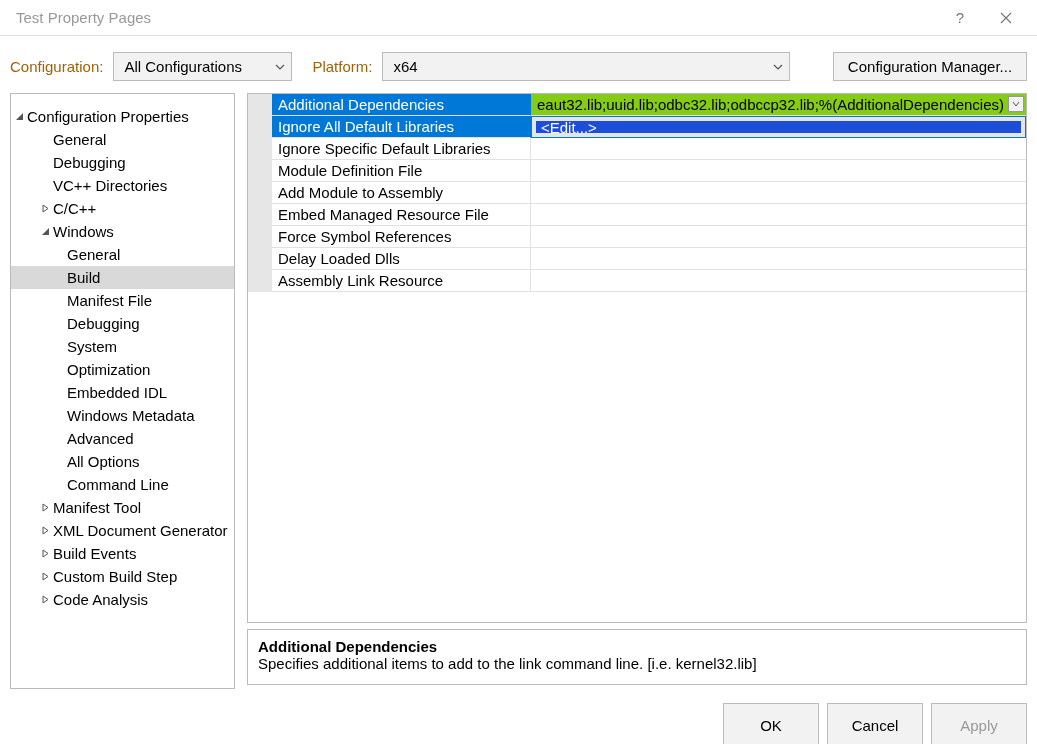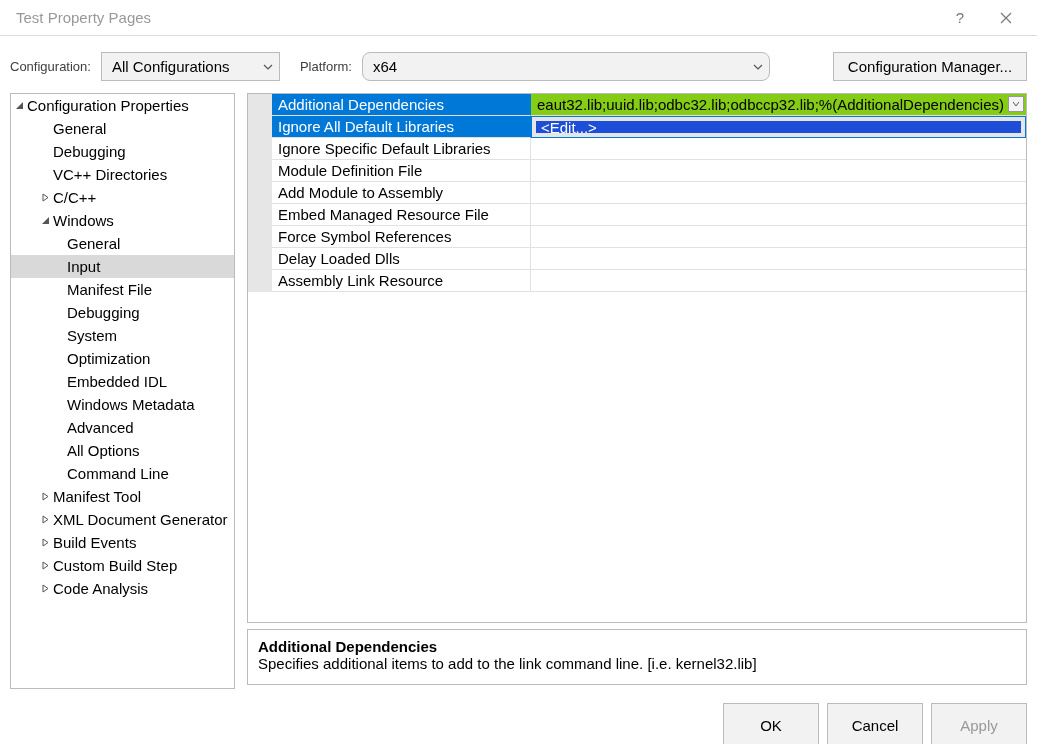--- a/index.html
+++ b/index.html
@@ -5,32 +5,32 @@
   * { box-sizing: border-box; font-family: "Segoe UI", Arial, sans-serif; }
   body { margin: 0; background: #fff; width: 1037px; height: 744px; overflow: hidden; font-size: 14px; color: #000; }
 
   .titlebar { display: flex; align-items: center; height: 36px; border-bottom: 1px solid #ddd; padding: 0 8px 0 16px; }
   .titlebar-title { color: #999; font-size: 15px; flex: 1; }
   .titlebar-btn { width: 46px; height: 34px; display: inline-flex; align-items: center; justify-content: center; color: #777; cursor: pointer; }
   .titlebar-btn .help { font-size: 15px; font-weight: 100; }
   .titlebar-btn svg { width: 12px; height: 12px; }
 
   .toprow { display: flex; align-items: center; gap: 10px; padding: 16px 10px 12px 10px; }
-  .toprow label { font-size: 13px; color: #404040; }
+  .toprow label { font-size: 15px; color: #a16207; }
   .combo { position: relative; border: 1px solid #bbb; background: #f2f2f2; display: flex; align-items: center; height: 29px; }
   .combo .val { flex: 1; padding: 0 10px; font-size: 15px; white-space: nowrap; overflow: hidden; }
   .combo .arrow { width: 22px; display:flex; align-items:center; justify-content:center; }
   .combo .arrow svg { width:10px; height:10px; }
   .cfg-combo { width: 179px; }
-  .plat-combo { width: 408px; border-radius: 8px; }
+  .plat-combo { width: 408px; }
   .config-mgr-btn { margin-left: auto; border: 1px solid #bbb; background: #f2f2f2; height: 29px; width: 194px; display:flex; align-items:center; justify-content:center; font-size: 15px; cursor:pointer; }
   .plat-label { margin-left: 10px; }
 
   .body-area { display: flex; padding: 0 10px; gap: 12px; height: 596px; }
-  .tree { width: 231px; border: 1px solid #bbb; overflow: auto; padding-top: 0; }
+  .tree { width: 231px; border: 1px solid #bbb; overflow: auto; padding-top: 11px; }
   .tree-item { display: flex; align-items: center; height: 23px; font-size: 15px; cursor: pointer; white-space: nowrap; }
   .tree-item.selected { background: #d9d9d9; }
   .tree-root { padding-left: 16px; }
   .tree-lvl1 { padding-left: 42px; }
   .tree-lvl2 { padding-left: 56px; }
   .tree-exp { position: absolute; margin-left: -14px; width: 12px; display:inline-flex; align-items:center; justify-content:center; }
   .tree-exp svg { width: 9px; height: 9px; }
 
   .right { flex: 1; display: flex; flex-direction: column; }
   .grid-box { border: 1px solid #bbb; height: 530px; overflow: hidden; }
@@ -128,21 +128,21 @@
             <svg viewBox="0 0 9 9">
               <path d="M1 8 L8 1 L8 8 Z" fill="#555"></path>
             </svg>
           </span>
           <span>Windows</span>
         </div>
         <div class="tree-item tree-lvl2">
           <span>General</span>
         </div>
         <div class="tree-item tree-lvl2 selected">
-          <span>Input</span>
+          <span>Build</span>
         </div>
         <div class="tree-item tree-lvl2">
           <span>Manifest File</span>
         </div>
         <div class="tree-item tree-lvl2">
           <span>Debugging</span>
         </div>
         <div class="tree-item tree-lvl2">
           <span>System</span>
         </div>

